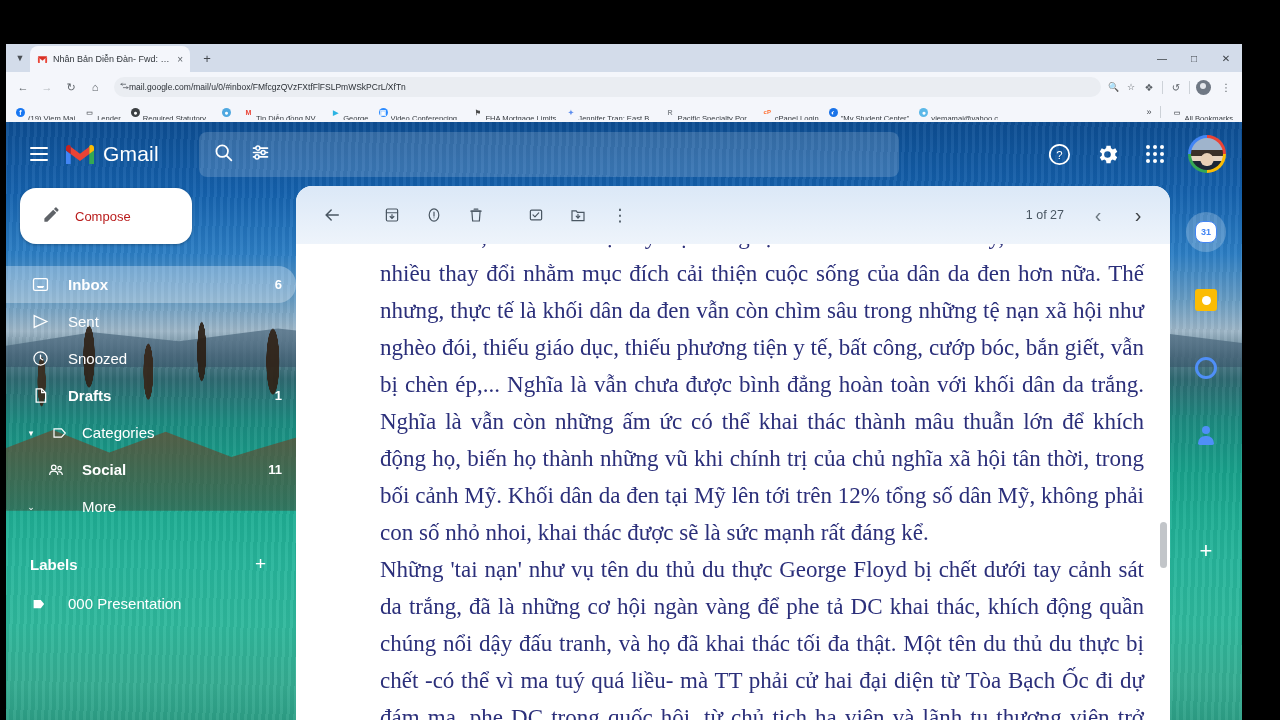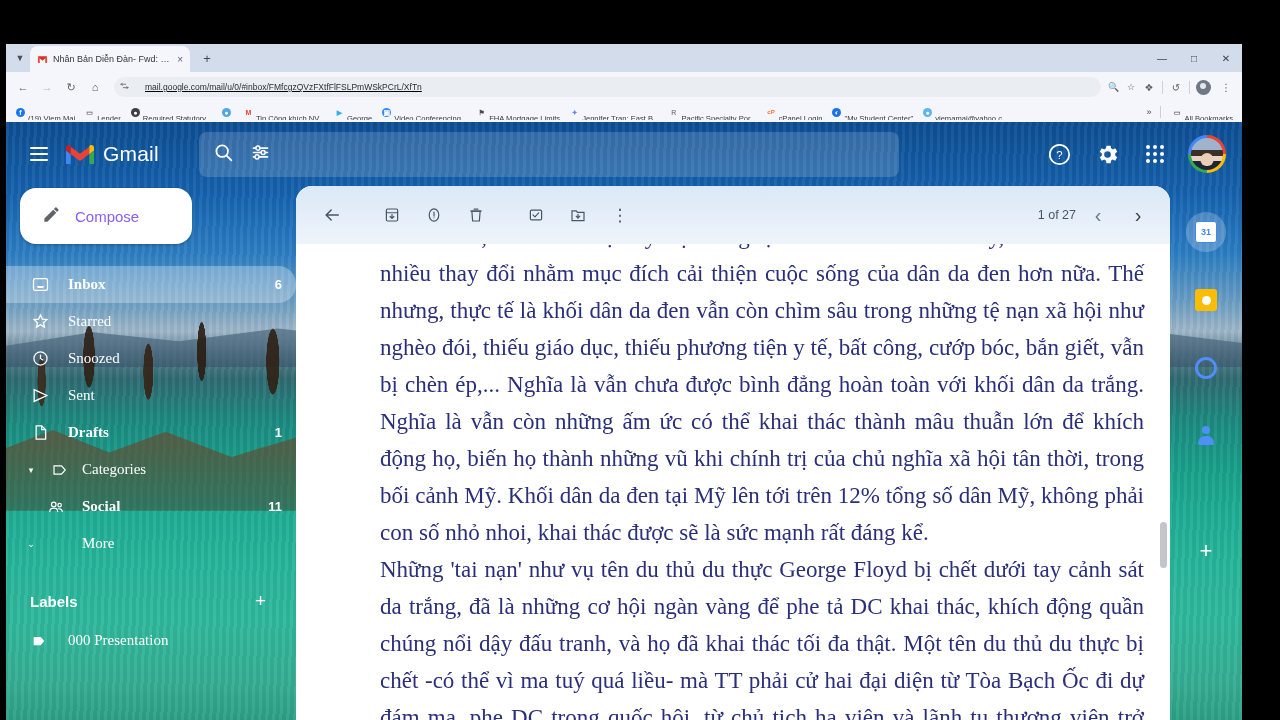--- a/index.html
+++ b/index.html
@@ -83,23 +83,22 @@
     display: flex; align-items: center; justify-content: center;
     color: #5a6066; font-size: 11px;
   }
   .nav-btn.disabled { color: #b3b8bd; }
   .omnibox {
     flex: 1 1 auto;
     height: 20px; margin: 0 6px;
     background: #eaedf2;
     border-radius: 10px;
     display: flex; align-items: center;
-    padding: 0 6px; gap: 16px;
+    padding: 0 6px; gap: 0;
     overflow: hidden;
-    text-decoration: underline;
   }
   .omni-icon { font-size: 8px; color: #5a6066; flex: 0 0 auto; }
   .omni-url {
     font-size: 8.5px; color: #2a2f35;
     white-space: nowrap; overflow: hidden; text-overflow: ellipsis;
     flex: 1 1 auto;
   }
   .omni-right { display: flex; align-items: center; gap: 7px; padding-right: 2px; }
   .omni-r-icon { font-size: 9px; color: #5a6066; }
   .ext-group { display: flex; align-items: center; gap: 3px; }
@@ -279,38 +278,38 @@
   .sidebar { width: 290px; flex: 0 0 290px; padding-top: 2px; }
   .compose {
     margin: 0 0 22px 14px;
     width: 172px; height: 56px;
     background: #fff;
     border-radius: 16px;
     display: flex; align-items: center;
     gap: 14px; padding-left: 22px;
     box-shadow: 0 1px 3px rgba(0,0,0,.25);
   }
-  .compose-label { font-size: 15px; color: #8b5cf6; text-align: center; }
+  .compose-label { font-size: 13px; color: #b91c1c; text-align: center; }
 
   .nav-item {
     height: 37px;
     display: flex; align-items: center;
     padding: 0 14px 0 24px;
     border-radius: 0 18px 18px 0;
     color: #fff;
     font-size: 15px;
     gap: 18px;
   }
   .nav-item.active {
     background: rgba(255,255,255,0.30);
     font-weight: bold;
   }
   .nav-item.bold { font-weight: bold; }
   .nav-ico { width: 20px; flex: 0 0 20px; display: flex; align-items: center; justify-content: center; }
-  .nav-label { flex: 1 1 auto; white-space: nowrap; font-family: Liberation Serif, serif; }
+  .nav-label { flex: 1 1 auto; white-space: nowrap; }
   .nav-count { font-size: 13px; font-weight: bold; }
 
   .nav-item.sub { padding-left: 40px; gap: 16px; font-weight: bold; }
   .nav-item.group { padding-left: 18px; gap: 12px; }
   .nav-chevron { width: 14px; flex: 0 0 14px; font-size: 9px; display:flex; align-items:center; justify-content:center; }
 
   .labels-head {
     height: 42px; margin-top: 18px;
     display: flex; align-items: center;
     padding: 0 30px 0 24px;
@@ -335,21 +334,21 @@
     gap: 6px;
     background: linear-gradient(to bottom, #dbe8f7, #eef4fb);
   }
   .tb-btn {
     width: 36px; height: 36px; border-radius: 50%;
     display: flex; align-items: center; justify-content: center;
     color: #4a5763;
   }
   .tb-gap { width: 12px; }
   .tb-right { margin-left: auto; display: flex; align-items: center; gap: 4px; }
-  .tb-count { font-size: 12.5px; color: #4a5763; }
+  .tb-count { font-size: 12.5px; color: #4a5763; margin-right: 12px; }
 
   .mail-body {
     flex: 1 1 auto;
     position: relative;
     padding: 0 26px 0 84px;
     overflow: hidden;
     background: #fff;
   }
   .mail-text {
     font-family: "Liberation Serif", serif;
@@ -381,21 +380,21 @@
     padding-top: 26px; gap: 28px;
   }
   .rail-btn {
     width: 40px; height: 40px; border-radius: 50%;
     display: flex; align-items: center; justify-content: center;
   }
   .rail-btn.sel { background: rgba(255,255,255,0.22); }
   .rail-plus { color: #fff; font-size: 22px; margin-top: 54px; }
 
   .cal-ico {
-    width: 22px; height: 22px; border-radius: 3px; background: #fff;
+    width: 22px; height: 22px; border-radius: 8px; background: #fff;
     border: 1.5px solid #4285f4; position: relative; overflow: hidden;
     display:flex; align-items:center; justify-content:center;
     font-size: 9px; color: #4285f4; font-weight: bold;
   }
   .keep-ico {
     width: 22px; height: 22px; border-radius: 3px; background: #fbbc04;
     display: flex; align-items: center; justify-content: center;
   }
   .keep-ico::after { content:''; width: 9px; height: 9px; border-radius: 50%; background: #fff; }
   .tasks-ico {
@@ -488,21 +487,21 @@
       <div class="bm">
         <span class="bm-ico" style="background:#3c4043;border-radius:50%">●</span>
         <span class="bm-label">Required Statutory...</span>
       </div>
       <div class="bm">
         <span class="bm-ico" style="background:#4fa8e0;border-radius:50%">●</span>
         <span class="bm-label"></span>
       </div>
       <div class="bm">
         <span class="bm-ico" style="background:transparent;color:#ea4335">M</span>
-        <span class="bm-label">Tin Công khích NV...</span>
+        <span class="bm-label">Tin Diễn đồng NV...</span>
       </div>
       <div class="bm">
         <span class="bm-ico" style="background:transparent;color:#2bb3e3">▶</span>
         <span class="bm-label">George</span>
       </div>
       <div class="bm">
         <span class="bm-ico" style="background:#2d8cff;border-radius:50%">▣</span>
         <span class="bm-label">Video Conferencing...</span>
       </div>
       <div class="bm">
@@ -630,46 +629,38 @@
             <span class="nav-ico">
               <svg viewBox="0 0 24 24" width="19" height="19" fill="none" stroke="#fff" stroke-width="1.7">
                 <rect x="3.2" y="4.5" width="17.6" height="15" rx="2"></rect>
                 <path d="M3.2 14h4l1.6 2.4h6.4L16.8 14h4" fill="#fff" stroke="none"></path>
               </svg>
             </span>
             <span class="nav-label">Inbox</span>
             <span class="nav-count">6</span>
           </div>
 
+
           <div class="nav-item">
             <span class="nav-ico">
               <svg viewBox="0 0 24 24" width="19" height="19" fill="none" stroke="#fff" stroke-width="1.6">
-                <path d="M12 3.8 14.4 9l5.6.6-4.2 3.9 1.2 5.6L12 16.2 7 19.1l1.2-5.6L4 9.6 9.6 9Z"></path>
-              </svg>
-            </span>
-            <span class="nav-label">Starred</span>
+                <path d="M4 4.5 20 12 4 19.5Z"></path>
+              </svg>
+            </span>
+            <span class="nav-label">Sent</span>
           </div>
 
           <div class="nav-item">
             <span class="nav-ico">
               <svg viewBox="0 0 24 24" width="19" height="19" fill="none" stroke="#fff" stroke-width="1.6">
                 <circle cx="12" cy="12" r="8.3"></circle>
                 <path d="M12 7.6V12l3 1.8" stroke-linecap="round"></path>
               </svg>
             </span>
             <span class="nav-label">Snoozed</span>
-          </div>
-
-          <div class="nav-item">
-            <span class="nav-ico">
-              <svg viewBox="0 0 24 24" width="19" height="19" fill="none" stroke="#fff" stroke-width="1.6">
-                <path d="M4 4.5 20 12 4 19.5Z"></path>
-              </svg>
-            </span>
-            <span class="nav-label">Sent</span>
           </div>
 
           <div class="nav-item bold">
             <span class="nav-ico">
               <svg viewBox="0 0 24 24" width="19" height="19" fill="none" stroke="#fff" stroke-width="1.6">
                 <path d="M6.5 3.5h7l5 5v12h-12Z"></path>
                 <path d="M13.5 3.5v5h5"></path>
               </svg>
             </span>
             <span class="nav-label">Drafts</span>

